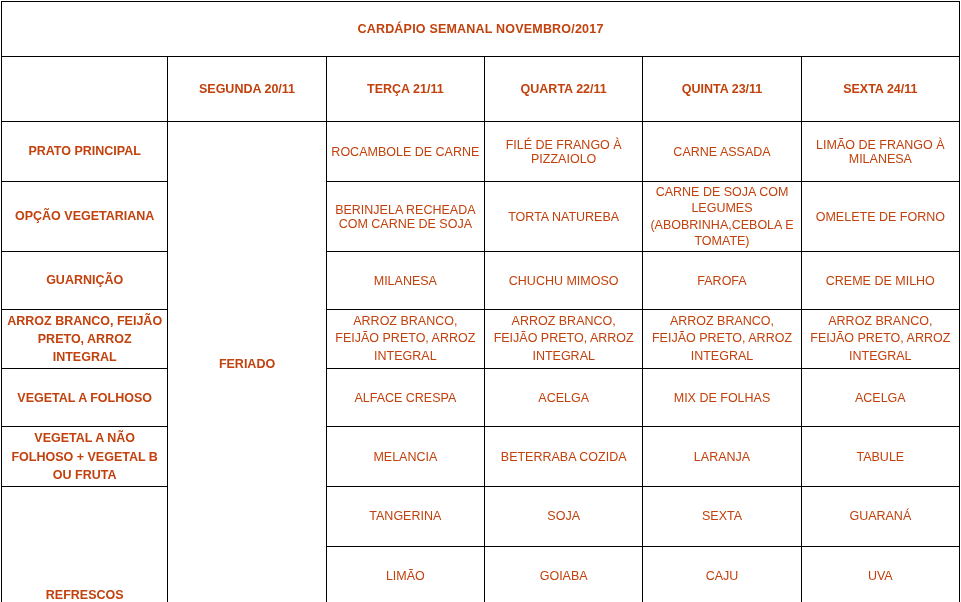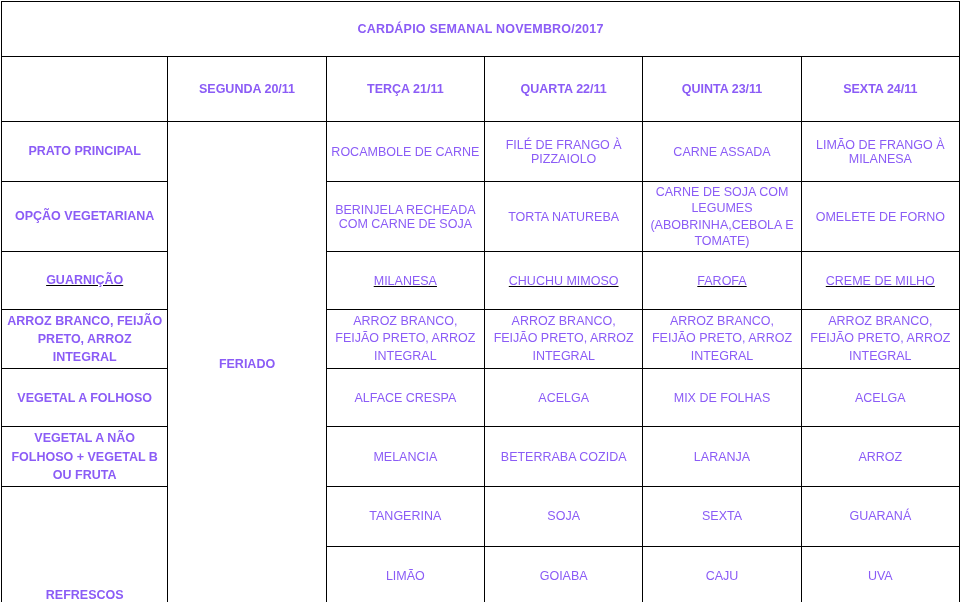--- a/index.html
+++ b/index.html
@@ -18,21 +18,21 @@
     table-layout: fixed;
     width: 959px;
     margin: 1px 0 0 1px;
   }
   .menu-table td {
     border: 1px solid #000000;
     vertical-align: middle;
     text-align: center;
     padding: 2px 4px;
     font-size: 12.5px;
-    color: #8b5cf6;
+    color: #c2410c;
   }
   .title-cell {
     font-weight: bold;
     font-size: 13px;
     height: 50px;
     letter-spacing: 0.2px;
   }
   .dayhead-cell {
     font-weight: bold;
     font-size: 13px;
@@ -52,21 +52,21 @@
     vertical-align: middle;
   }
   .small-text {
     font-size: 10px;
     line-height: 1.3;
   }
   .col-label { width: 166px; }
   .col-day { width: 158px; }
   .row-h1 { height: 60px; }
   .row-h2 { height: 60px; }
-  .row-h3 { height: 58px; text-decoration: underline; }
+  .row-h3 { height: 58px; }
   .row-h4 { height: 58px; }
   .row-h5 { height: 58px; }
   .row-h6 { height: 58px; }
   .row-h7 { height: 60px; }
   .row-h8 { height: 60px; }
   .nowrap-lines { line-height: 1.4; }
 </style>
 </head>
 <body>
 
@@ -132,21 +132,21 @@
       <td>ACELGA</td>
       <td>MIX DE FOLHAS</td>
       <td>ACELGA</td>
     </tr>
 
     <tr class="row-h6">
       <td class="rowlabel-cell">VEGETAL A NÃO FOLHOSO + VEGETAL B OU FRUTA</td>
       <td>MELANCIA</td>
       <td>BETERRABA COZIDA</td>
       <td>LARANJA</td>
-      <td>ARROZ</td>
+      <td>TABULE</td>
     </tr>
 
     <tr class="row-h7">
       <td class="rowlabel-cell" style="text-align:center; vertical-align:bottom;" rowspan="2">REFRESCOS</td>
       <td>TANGERINA</td>
       <td>SOJA</td>
       <td>SEXTA</td>
       <td>GUARANÁ</td>
     </tr>
 

